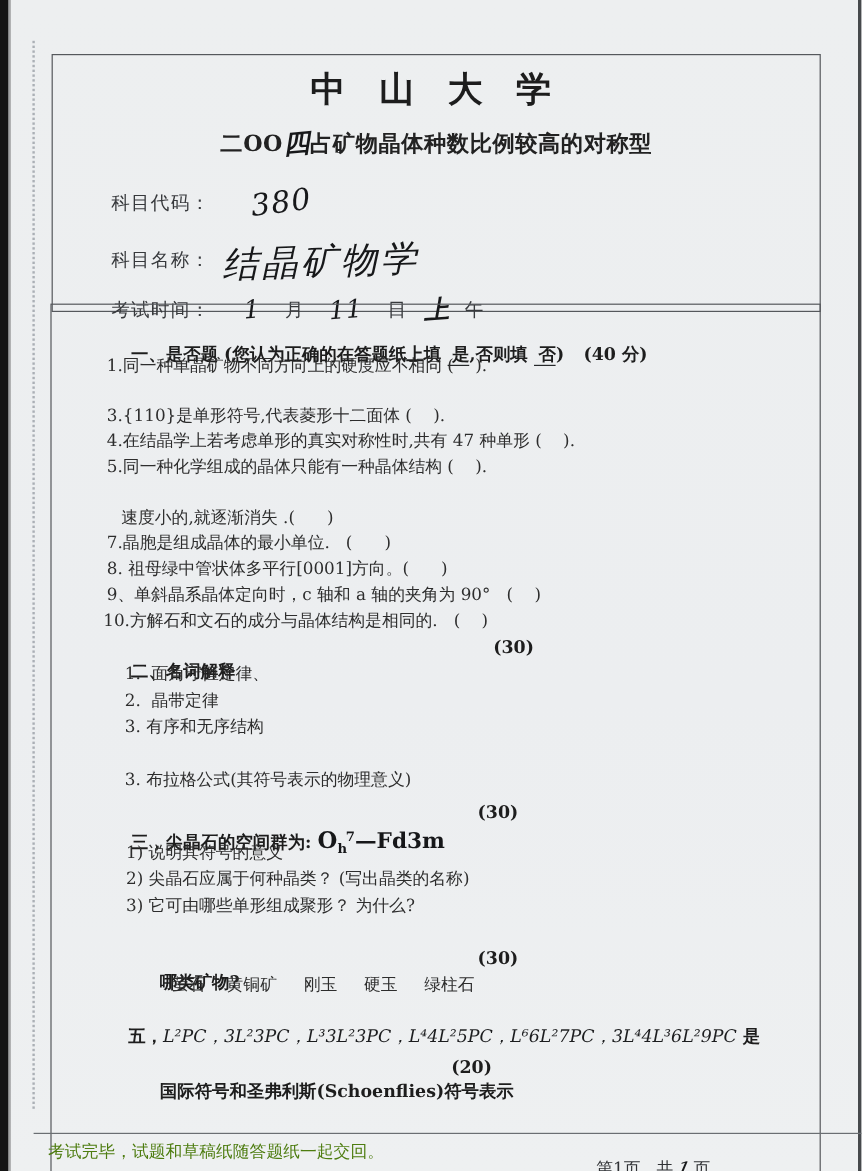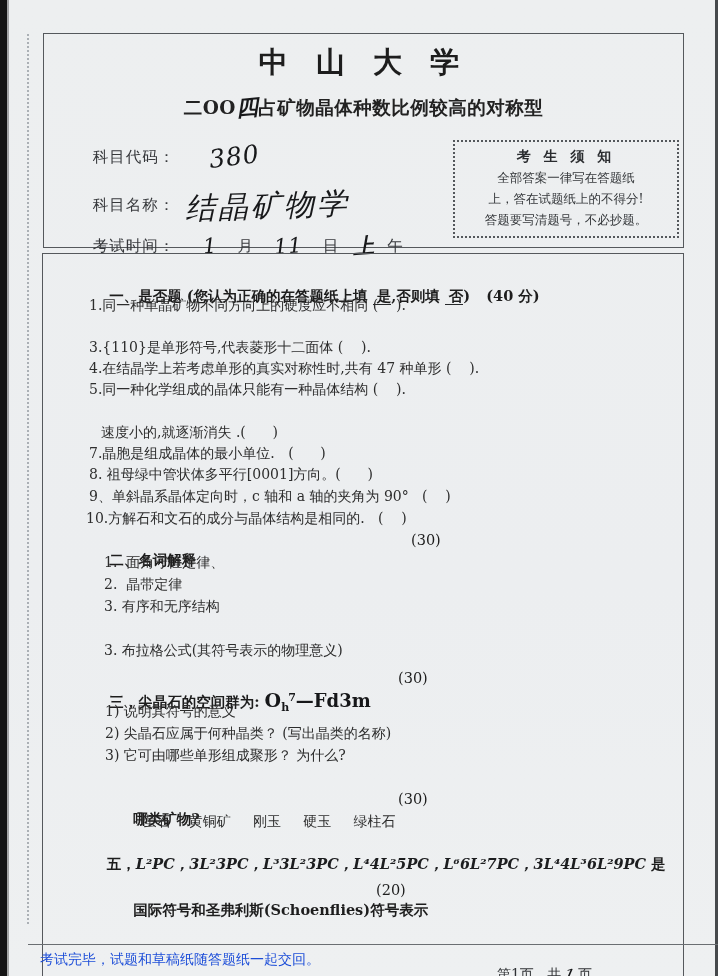--- a/index.html
+++ b/index.html
@@ -10,53 +10,53 @@
     font-family:"DejaVu Serif","Liberation Serif",serif;
     color:#2d2d2d;
     overflow:hidden;
   }
   .edge-left   { position:absolute; left:0; top:0; width:7px; height:100%; background:#141414; }
   .edge-left2  { position:absolute; left:7px; top:0; width:2px; height:100%; background:#5a5a5a; opacity:.5; }
   .edge-right  { position:absolute; right:0; top:0; width:3px; height:100%; background:#46494c; }
   .perforation { position:absolute; left:27px; top:34px; height:890px; width:0; border-left:2px dotted #959ba2; opacity:.75; }
 
   
-  .header-box { position:absolute; left:43px; top:33px; width:641px; height:215px; border:1.5px solid #55585c; }
+  .header-box { position:absolute; left:43px; top:45px; width:641px; height:215px; border:1.5px solid #55585c; }
   .uni-title  { position:absolute; top:9px; left:0; width:100%; text-align:center;
                 font-size:29px; font-weight:700; letter-spacing:9px; color:#1d1d1d; white-space:pre-wrap; }
   .subtitle   { position:absolute; top:58px; left:0; width:100%; text-align:center;
                 font-size:18.5px; font-weight:700; color:#222; letter-spacing:.5px; }
   .frow  { position:absolute; left:25px; font-size:15.5px; color:#37393c; letter-spacing:1px; white-space:pre-wrap; }
   .hand  { font-family:"DejaVu Serif",serif; font-style:italic; color:#17181a; display:inline-block; }
   .hand-year { font-size:22px; transform:rotate(-5deg); position:relative; top:1px; }
   .hand-code { font-size:25px; margin-left:34px; transform:rotate(-7deg); vertical-align:-3px; }
   .hand-name { font-size:30px; margin-left:10px; transform:rotate(-2deg); letter-spacing:3px; vertical-align:-6px; }
   .hand-mini { font-size:21px; transform:rotate(-4deg); vertical-align:-2px; }
   .tsep { margin-left:20px; }
   .notice-box { position:absolute; left:409px; top:106px; width:226px; height:98px;
                 border:2px dotted #53575b; padding-top:6px; background:transparent; }
   .notice-title { text-align:center; font-size:14px; font-weight:700; letter-spacing:4px; color:#2a2c2f; }
   .notice-line  { text-align:center; font-size:12.5px; line-height:19px; color:#34373a; margin-top:2px; white-space:pre-wrap; }
 
   
   .main-box { position:absolute; left:42px; top:253px; width:642px; height:861px; border:1.5px solid #55585c; }
   .ln   { position:absolute; left:46px; font-size:14px; line-height:20px; white-space:pre-wrap; color:#2d2d2d; }
   .bold { font-weight:700; color:#1d1d1d; font-size:14.5px; }
-  .score-abs { position:absolute; top:0; font-weight:400; white-space:pre; }
+  .score-abs { position:absolute; top:0; font-weight:700; white-space:pre; }
   .ul   { border-bottom:1.2px solid #26282a; padding-left:4px; }
   .s1score { margin-left:16px; }
   .fml  { font-family:"DejaVu Serif",serif; font-weight:700; font-size:19px; color:#161719; }
   .fml sub { font-size:11px; vertical-align:-4px; }
   .fml sup { font-size:11px; vertical-align:6px; margin-left:-1px; }
   .frest { font-family:"DejaVu Serif",serif; font-weight:700; font-size:18px; color:#161719; }
-  .fml5 { font-family:"DejaVu Serif",serif; font-style:italic; font-weight:700; font-size:14.5px; color:#1c1d1f; }
+  .fml5 { font-family:"DejaVu Serif",serif; font-style:italic; font-weight:400; font-size:14.5px; color:#1c1d1f; }
 
   
   .footer-rule  { position:absolute; top:944px; left:28px; width:690px; border-top:1.5px solid #6a6e72; }
-  .footer-left  { position:absolute; top:951px; left:40px;  font-size:14px; color:#1d4ed8; white-space:pre-wrap; }
+  .footer-left  { position:absolute; top:951px; left:40px;  font-size:14px; color:#4d7c0f; white-space:pre-wrap; }
   .footer-right { position:absolute; top:949px; left:488px; font-size:14px; color:#2f3134; white-space:pre-wrap; }
   .hand-page { font-size:17px; transform:rotate(12deg); vertical-align:-2px; margin:0 3px; }
 </style>
 </head>
 <body>
 
 <div class="edge-left"></div>
 <div class="edge-left2"></div>
 <div class="edge-right"></div>
 <div class="perforation"></div>
@@ -70,26 +70,20 @@
   <div class="frow" style="top:90px">
     <span>科目代码：</span><span class="hand hand-code">380</span>
   </div>
   <div class="frow" style="top:134px">
     <span>科目名称：</span><span class="hand hand-name">结晶矿物学</span>
   </div>
   <div class="frow" style="top:180px">
     <span>考试时间：</span><span class="hand hand-mini" style="margin-left:28px">1</span><span class="tsep">月</span><span class="hand hand-mini tsep">11</span><span class="tsep">日</span><span class="hand hand-mini" style="margin-left:14px;font-weight:700">上</span><span style="margin-left:12px">午</span>
   </div>
 
-  <div class="notice-box">
-    <div class="notice-title">考 生 须 知</div>
-    <div class="notice-line">全部答案一律写在答题纸</div>
-    <div class="notice-line">上，答在试题纸上的不得分!</div>
-    <div class="notice-line">答题要写清题号，不必抄题。</div>
-  </div>
 </div>
 
 <div class="main-box">
 
   <div class="ln bold" style="top:12px">
     <span>一、是否题 (您认为正确的在答题纸上填</span> <span class="ul">是</span><span>,否则填</span> <span class="ul">否</span><span>)</span><span class="s1score">(40 分)</span>
   </div>
   <div class="ln" style="top:41px">1.同一种单晶矿物不同方向上的硬度应不相同 (    ).</div>
   <div class="ln" style="top:83px">3.{110}是单形符号,代表菱形十二面体 (    ).</div>
   <div class="ln" style="top:104px">4.在结晶学上若考虑单形的真实对称性时,共有 47 种单形 (    ).</div>

